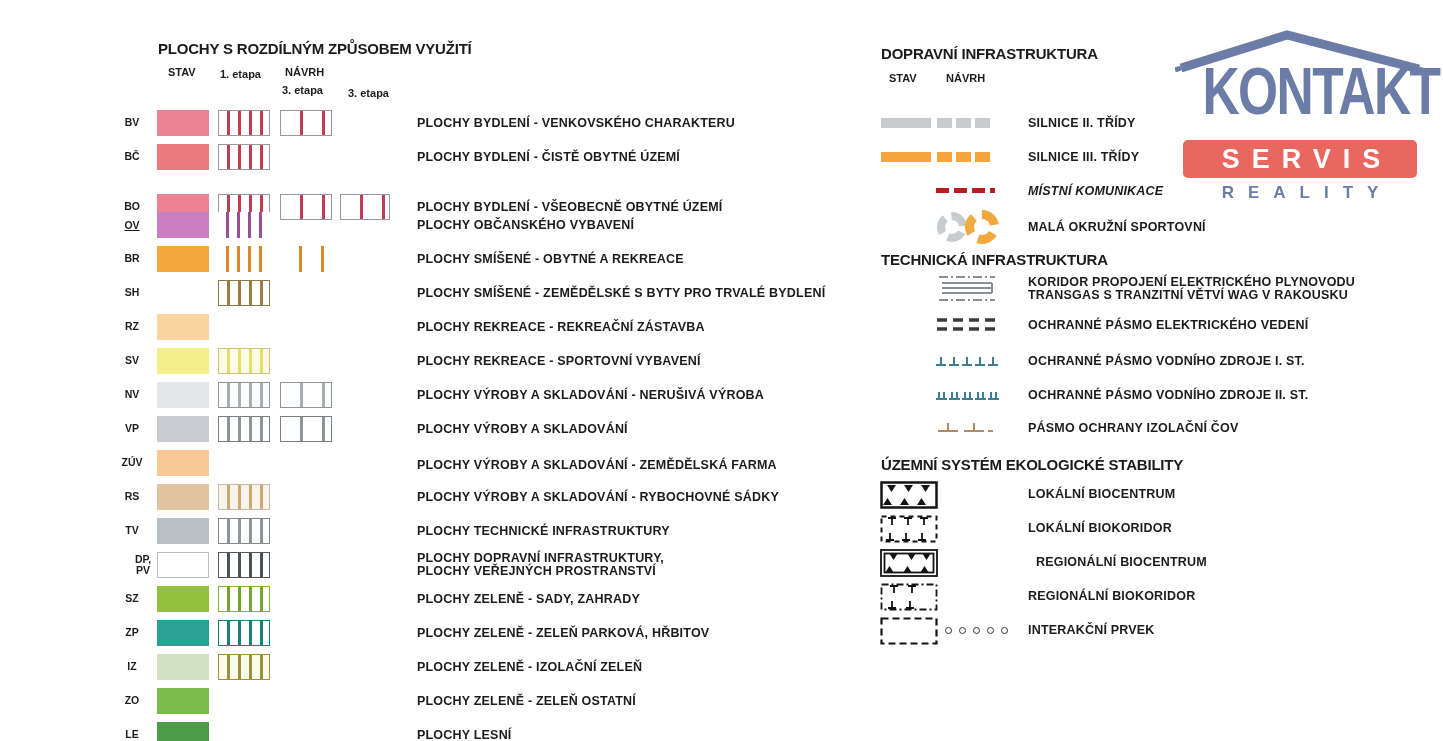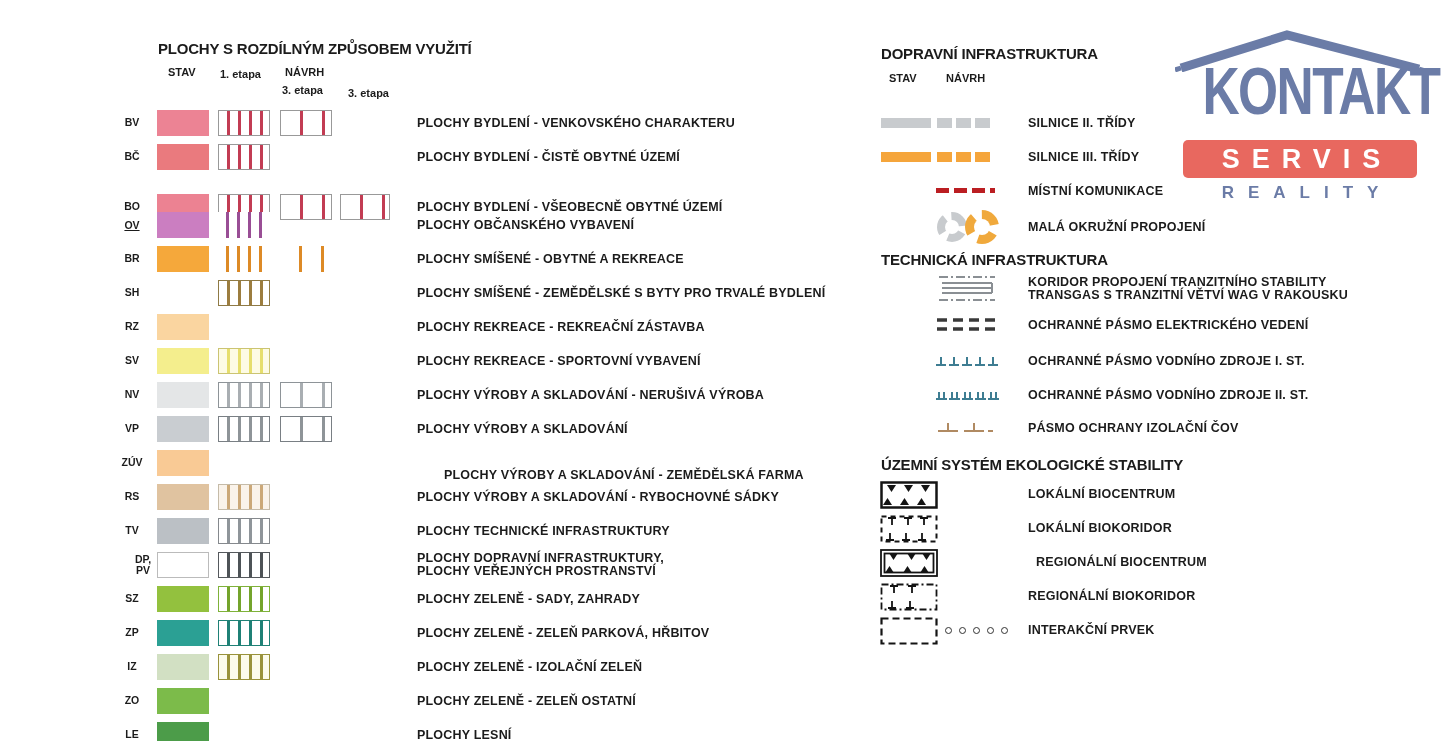--- a/index.html
+++ b/index.html
@@ -150,21 +150,21 @@
         <div class="pat" style="left: 280px; top: 0px; width: 52px; background: repeating-linear-gradient(90deg, rgb(255, 255, 255) 0px, rgb(255, 255, 255) 19px, rgb(142, 148, 152) 19px, rgb(142, 148, 152) 22px); border: 1px solid rgb(121, 127, 132);"></div>
         <div class="row-label" style="top: 0px;">
           <div>PLOCHY VÝROBY A SKLADOVÁNÍ</div>
         </div>
       </div>
       <div class="abs" style="left: 0px; top: 450px; width: 1443px; height: 34px;">
         <div class="abs code" style="left: 112px; top: 7px;">
           <div>ZÚV</div>
         </div>
         <div class="swatch" style="left: 157px; top: 0px; background: rgb(249, 202, 149);"></div>
-        <div class="row-label" style="top: 12px; margin-left: 27px;">
+        <div class="row-label" style="top: 2px;">
           <div>PLOCHY VÝROBY A SKLADOVÁNÍ - ZEMĚDĚLSKÁ FARMA</div>
         </div>
       </div>
       <div class="abs" style="left: 0px; top: 484px; width: 1443px; height: 34px;">
         <div class="abs code" style="left: 112px; top: 7px;">
           <div>RS</div>
         </div>
         <div class="swatch" style="left: 157px; top: 0px; background: rgb(224, 195, 160);"></div>
         <div class="pat" style="left: 218px; top: 0px; width: 52px; background: repeating-linear-gradient(90deg, rgb(250, 243, 234) 0px, rgb(250, 243, 234) 8px, rgb(203, 168, 120) 8px, rgb(203, 168, 120) 11px); border: 1px solid rgb(197, 187, 168);"></div>
         <div class="row-label" style="top: 0px;">
@@ -267,40 +267,40 @@
         </div>
         <div class="rlabel" style="top: 0px; height: 22px;">SILNICE III. TŘÍDY</div>
       </div>
       <div class="abs" style="left: 0px; top: 180px; width: 1443px; height: 22px;">
         <div class="thinrow" style="left: 936px; top: 8px;">
           <span style="background: rgb(187, 30, 34);"></span>
           <span style="background: rgb(187, 30, 34);"></span>
           <span style="background: rgb(187, 30, 34);"></span>
           <span style="background: rgb(187, 30, 34);"></span>
         </div>
-        <div class="rlabel" style="top: 0px; height: 22px;">MÍSTNÍ KOMUNIKACE</div>
+        <div class="rlabel" style="top: 0px; height: 22px; font-style: italic;">MÍSTNÍ KOMUNIKACE</div>
       </div>
       <div class="abs" style="left: 0px; top: 208px; width: 1443px; height: 38px;">
         <div class="donut" style="left: 937px; top: 4px; width: 30px; height: 30px; border: 8px dashed rgb(200, 203, 206);"></div>
         <div class="donut" style="left: 965px; top: 2px; width: 34px; height: 34px; border: 9px dashed rgb(240, 169, 60);"></div>
-        <div class="rlabel" style="top: 0px; height: 38px;">MALÁ OKRUŽNÍ PROPOJENÍ</div>
+        <div class="rlabel" style="top: 0px; height: 38px;">MALÁ OKRUŽNÍ SPORTOVNÍ</div>
       </div>
     </div>
 
   <div class="abs sec-title" style="left:881px;top:251px;">TECHNICKÁ INFRASTRUKTURA</div>
   <div id="technical-rows">
       <div class="abs" style="left: 0px; top: 272px; width: 1443px; height: 34px;">
         <div class="abs" style="left: 938px; top: 2px;"><svg width="58" height="30" viewBox="0 0 58 30">
             <path d="M1,3 H57" stroke="#8A8F94" stroke-width="2" stroke-dasharray="9 3 2 3" fill="none"></path>
             <path d="M4,9 H54 M4,14 H54 M4,19 H54 M54,9 V19" stroke="#8A8F94" stroke-width="2" fill="none"></path>
             <path d="M1,26 H57" stroke="#8A8F94" stroke-width="2" stroke-dasharray="9 3 2 3" fill="none"></path>
           </svg></div>
         <div class="rlabel" style="top: 0px; height: 34px;">
           <div>
-            <div>KORIDOR PROPOJENÍ TRANZITNÍHO STABILITY</div>
+            <div>KORIDOR PROPOJENÍ ELEKTRICKÉHO PLYNOVODU</div>
             <div>TRANSGAS S TRANZITNÍ VĚTVÍ WAG V RAKOUSKU</div>
           </div>
         </div>
       </div>
       <div class="abs" style="left: 0px; top: 314px; width: 1443px; height: 22px;">
         <div class="abs" style="left: 936px; top: 2px;"><svg width="60" height="18" viewBox="0 0 60 18">
             <path d="M1,4 h10 M17,4 h10 M33,4 h10 M49,4 h10 M1,13 h10 M17,13 h10 M33,13 h10 M49,13 h10 " stroke="#3A3A3A" stroke-width="3.5" fill="none"></path>
           </svg></div>
         <div class="rlabel" style="top: 0px; height: 22px;">OCHRANNÉ PÁSMO ELEKTRICKÉHO VEDENÍ</div>
       </div>

